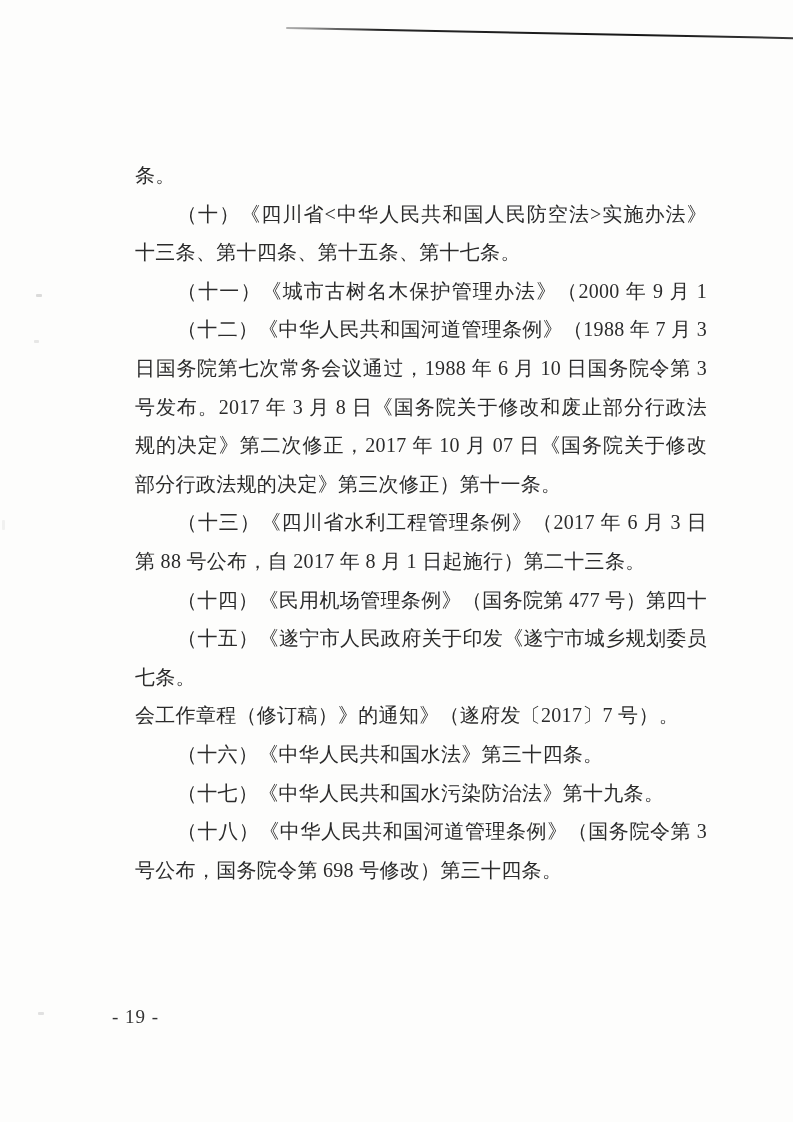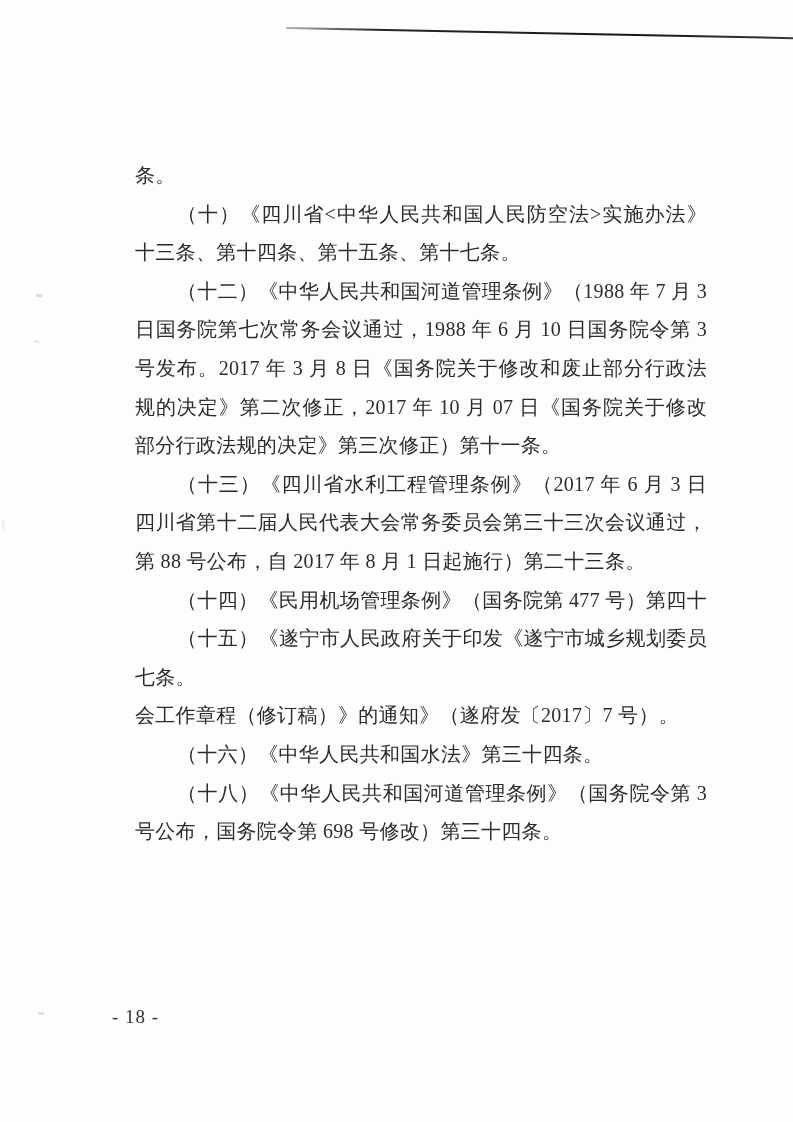--- a/index.html
+++ b/index.html
@@ -77,31 +77,32 @@
   <div class="scan-line"></div>
   <div class="speck s1"></div>
   <div class="speck s2"></div>
   <div class="speck s3"></div>
   <div class="speck s4"></div>
 
   <div class="content" id="doc-body">
       <div class="line">条。</div>
       <div class="line full indent">（十）《四川省&lt;中华人民共和国人民防空法&gt;实施办法》第</div>
       <div class="line">十三条、第十四条、第十五条、第十七条。</div>
+      <div class="line full indent">（十一）《城市古树名木保护管理办法》（2000 年 9 月 1</div>
       <div class="line full indent">（十二）《中华人民共和国河道管理条例》（1988 年 7 月 3</div>
       <div class="line full">日国务院第七次常务会议通过，1988 年 6 月 10 日国务院令第 3</div>
       <div class="line full">号发布。2017 年 3 月 8 日《国务院关于修改和废止部分行政法</div>
       <div class="line full">规的决定》第二次修正，2017 年 10 月 07 日《国务院关于修改</div>
       <div class="line">部分行政法规的决定》第三次修正）第十一条。</div>
       <div class="line full indent">（十三）《四川省水利工程管理条例》（2017 年 6 月 3 日</div>
-      <div class="line full">四川省第十二届人民代表大会常务委员会第三十三次会议通过，</div>
       <div class="line">第 88 号公布，自 2017 年 8 月 1 日起施行）第二十三条。</div>
       <div class="line full indent">（十四）《民用机场管理条例》（国务院第 477 号）第四十</div>
       <div class="line full indent">（十五）《遂宁市人民政府关于印发《遂宁市城乡规划委员</div>
       <div class="line">七条。</div>
       <div class="line">会工作章程（修订稿）》的通知》（遂府发〔2017〕7 号）。</div>
       <div class="line indent">（十六）《中华人民共和国水法》第三十四条。</div>
+      <div class="line indent">（十七）《中华人民共和国水污染防治法》第十九条。</div>
       <div class="line full indent">（十八）《中华人民共和国河道管理条例》（国务院令第 3</div>
       <div class="line">号公布，国务院令第 698 号修改）第三十四条。</div>
     </div>
 
-  <div class="page-number">- 18 -</div>
+  <div class="page-number">- 19 -</div>
 </div>
 
 </body></html>

